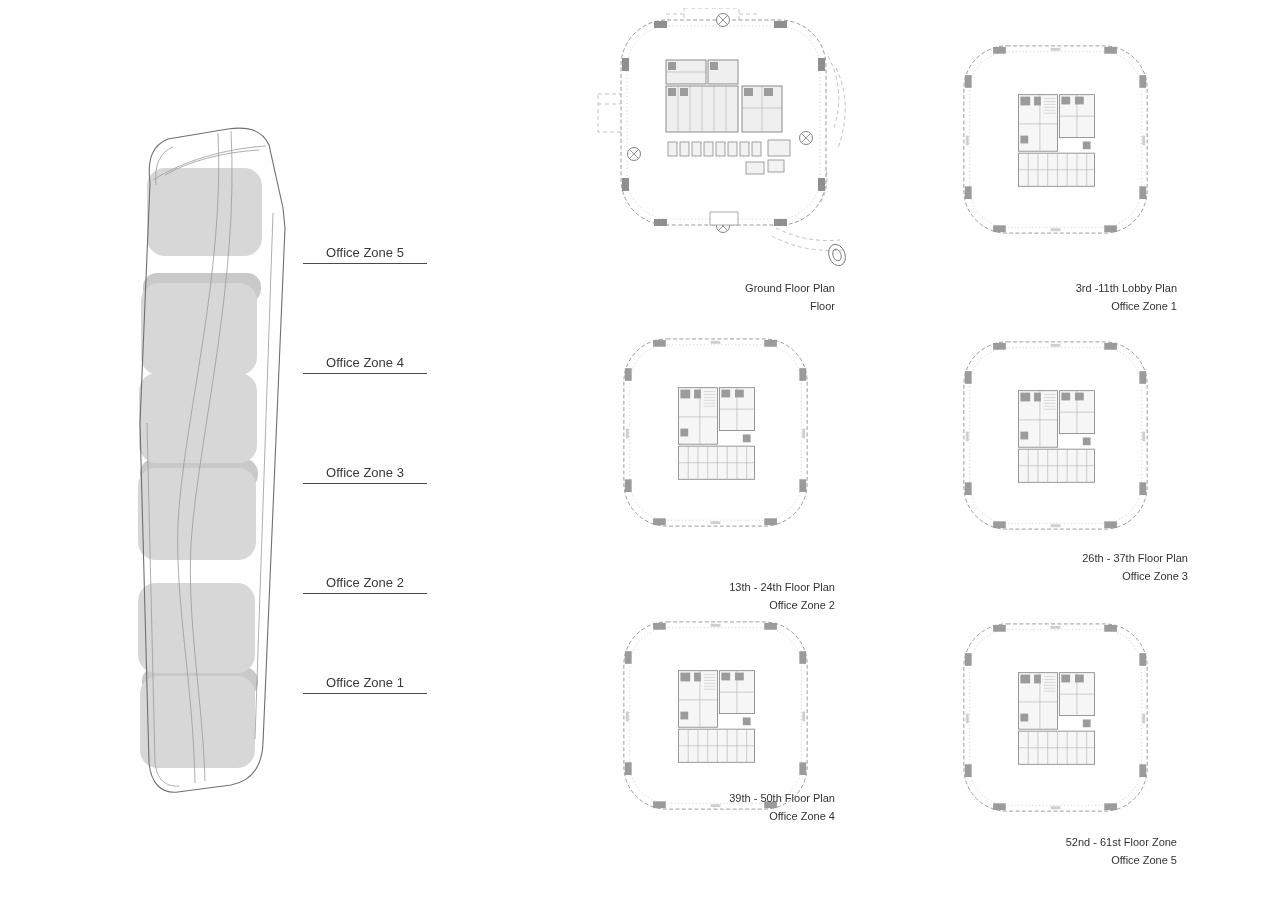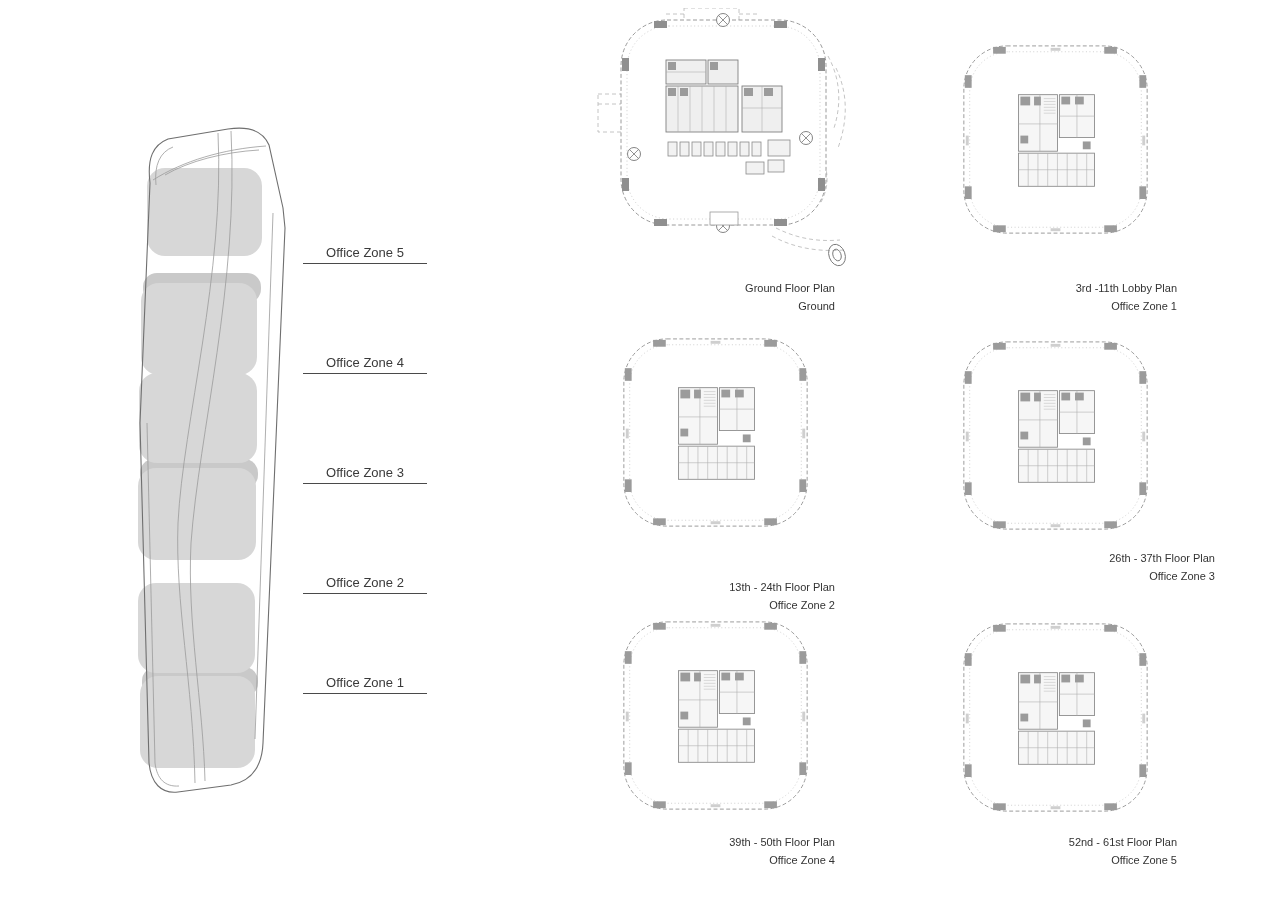--- a/index.html
+++ b/index.html
@@ -233,36 +233,36 @@
     </svg>
   <svg class="abs" style="left:618px;top:616px" width="195" height="200" viewBox="0 0 200 205">
       <use href="#sym-plan"></use>
     </svg>
   <svg class="abs" style="left:958px;top:618px" width="195" height="200" viewBox="0 0 200 205">
       <use href="#sym-plan"></use>
     </svg>
 
   <div class="plan-caption" style="left:595px;top:280px">
     <div>Ground Floor Plan</div>
-    <div>Ground</div>
+    <div>Floor</div>
   </div>
   <div class="plan-caption" style="left:937px;top:280px">
     <div>3rd -11th Lobby Plan</div>
     <div>Office Zone 1</div>
   </div>
   <div class="plan-caption" style="left:595px;top:579px">
     <div>13th - 24th Floor Plan</div>
     <div>Office Zone 2</div>
   </div>
-  <div class="plan-caption" style="left:975px;top:550px">
+  <div class="plan-caption" style="left:948px;top:550px">
     <div>26th - 37th Floor Plan</div>
     <div>Office Zone 3</div>
   </div>
-  <div class="plan-caption" style="left:595px;top:834px">
+  <div class="plan-caption" style="left:595px;top:790px">
     <div>39th - 50th Floor Plan</div>
     <div>Office Zone 4</div>
   </div>
   <div class="plan-caption" style="left:937px;top:834px">
-    <div>52nd - 61st Floor Plan</div>
+    <div>52nd - 61st Floor Zone</div>
     <div>Office Zone 5</div>
   </div>
 
 </div>
 
 </body></html>

